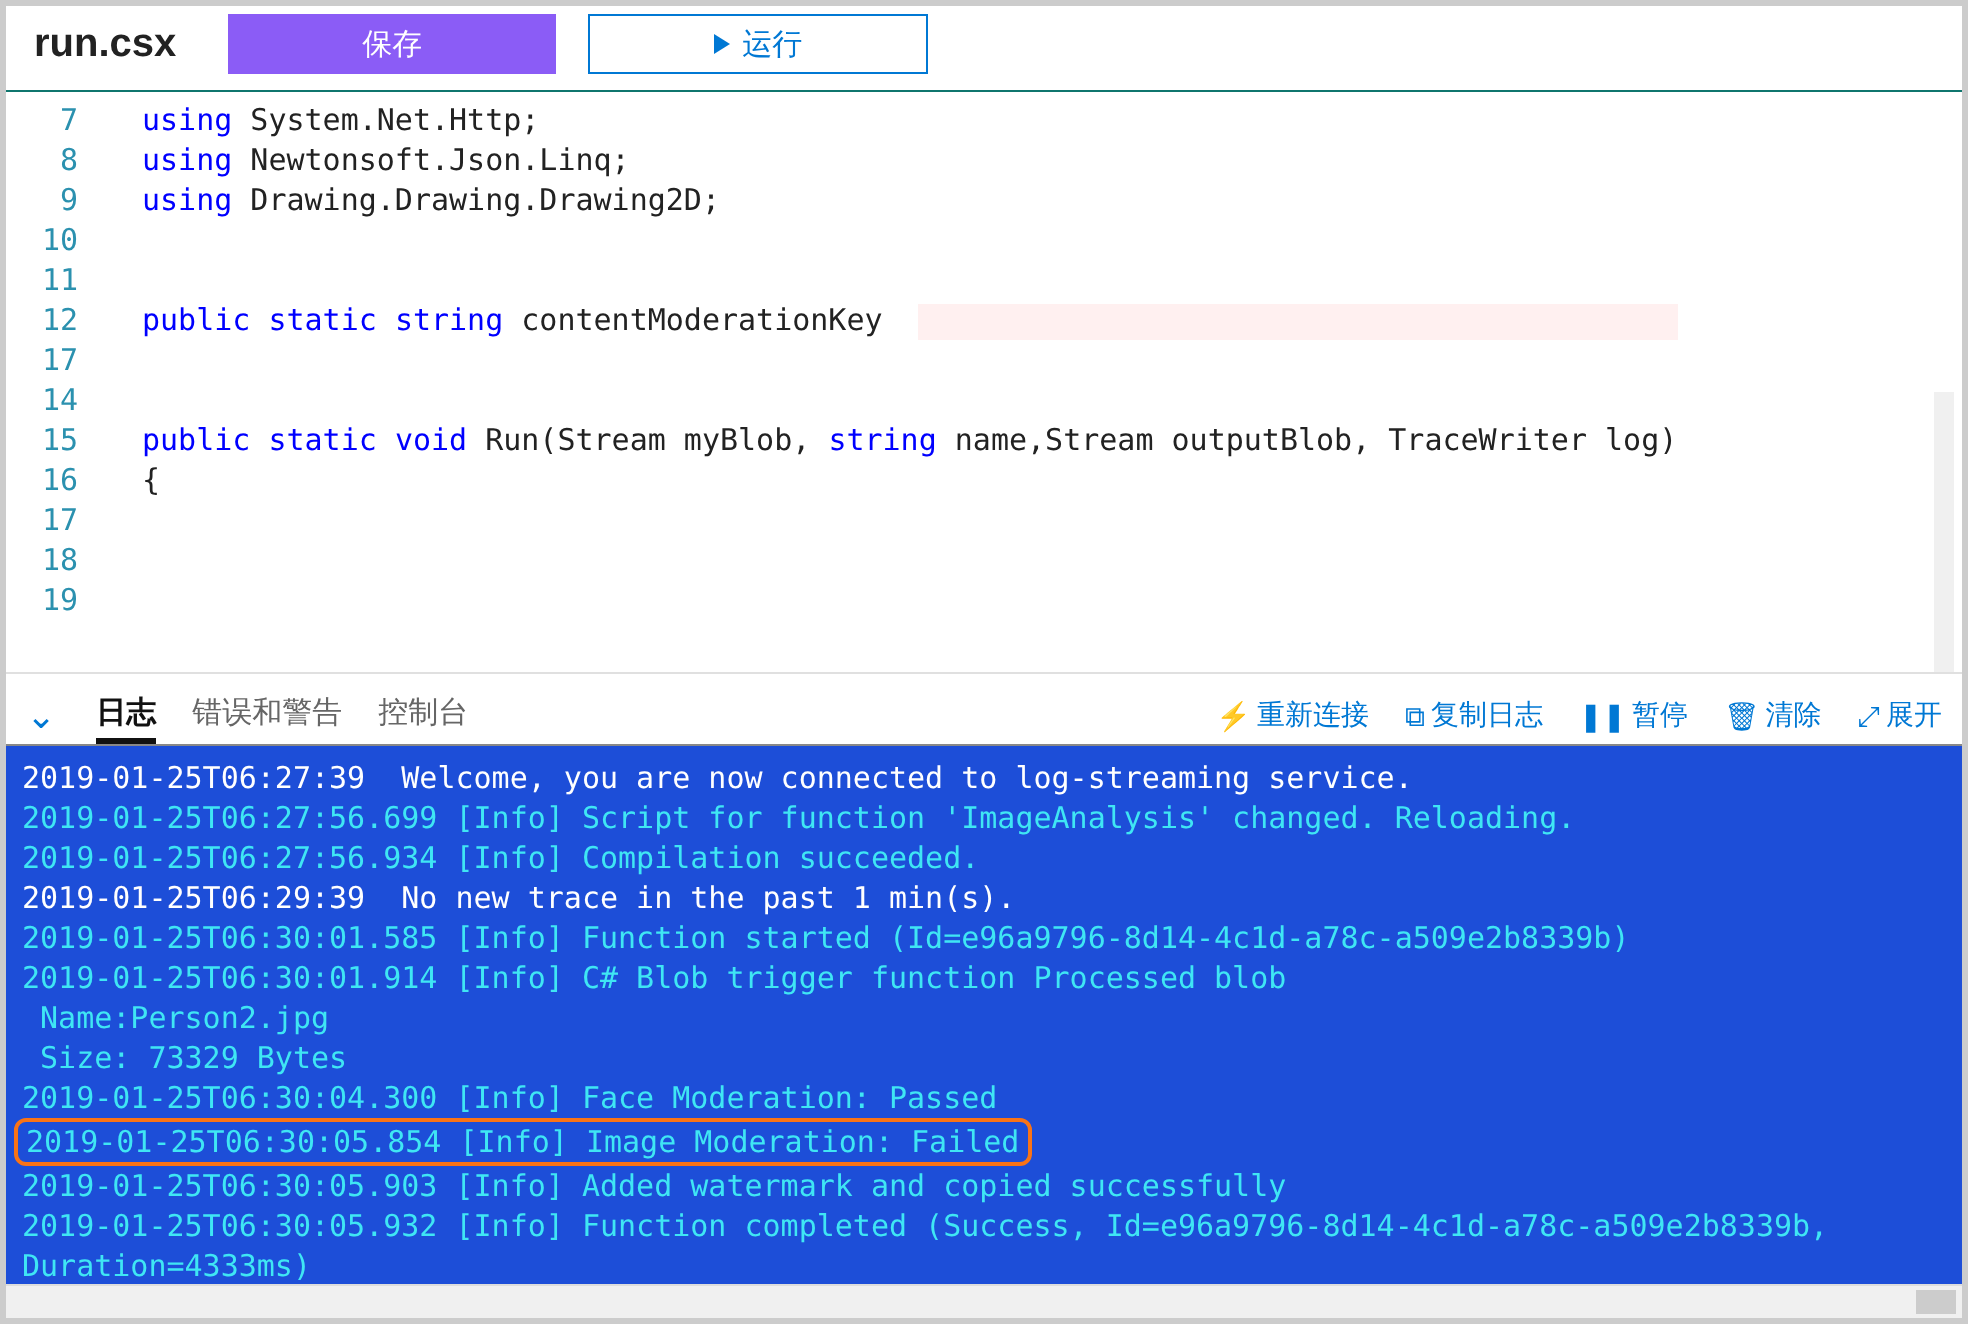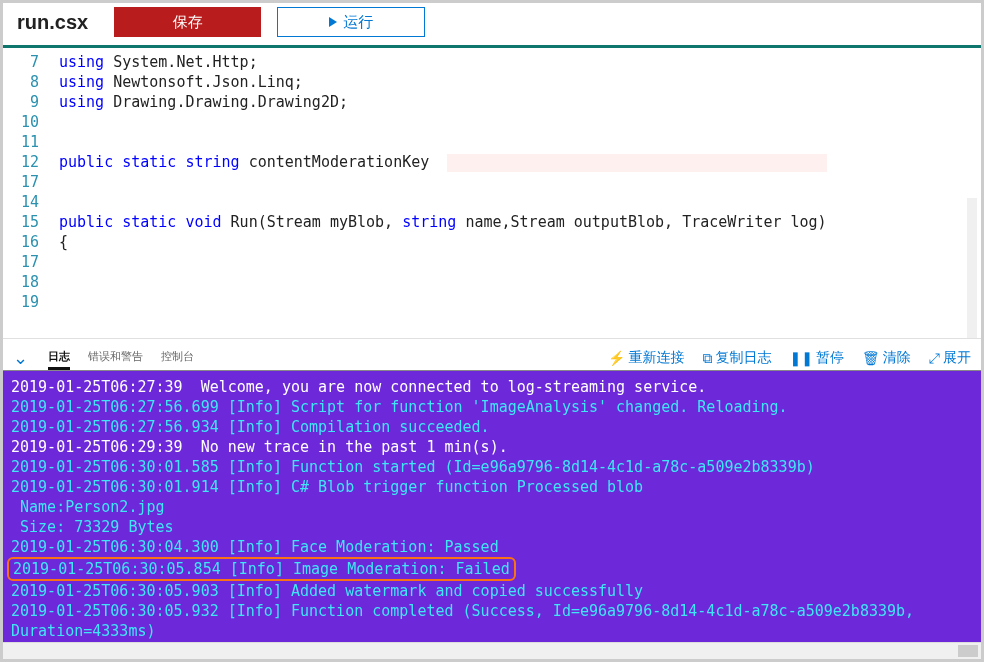--- a/index.html
+++ b/index.html
@@ -15,44 +15,44 @@
     flex-direction: column;
     color: #222;
   }
 
   
   .header {
     display: flex;
     align-items: center;
     padding: 4px 10px 8px 14px;
     gap: 16px;
-    border-bottom: 3px solid #0f766e;
+    border-bottom: 1px solid #0f766e;
   }
   .file-title {
     font-size: 20px;
     font-weight: bold;
     margin-right: 10px;
   }
   .btn {
     height: 30px;
     display: inline-flex;
     align-items: center;
     justify-content: center;
     font-size: 15px;
     cursor: pointer;
     border: 1px solid transparent;
     user-select: none;
   }
   .btn-primary {
-    width: 147px;
-    background: #b91c1c;
+    width: 164px;
+    background: #8b5cf6;
     color: #fff;
   }
   .btn-outline {
-    width: 148px;
+    width: 170px;
     background: #fff;
     border: 1px solid #0078d4;
     color: #0078d4;
     gap: 6px;
   }
   .play-icon {
     width: 0; height: 0;
     border-left: 8px solid #0078d4;
     border-top: 5px solid transparent;
     border-bottom: 5px solid transparent;
@@ -75,21 +75,21 @@
     left: 0; top: 0; bottom: 0;
     width: 46px;
     text-align: right;
     padding-right: 10px;
     color: #2b91af;
     padding-top: 4px;
   }
   .gutter .ln { display: block; height: 20px; }
   .code {
     position: absolute;
-    left: 56px; right: 20px; top: 4px;
+    left: 68px; right: 20px; top: 4px;
   }
   .code .line { height: 20px; white-space: pre; }
   .kw { color: #0000ff; }
   .code-scroll-thumb {
     position: absolute;
     right: 4px;
     top: 150px;
     width: 10px;
     height: 140px;
     background: rgba(0,0,0,0.06);
@@ -109,21 +109,21 @@
     border-top: 1px solid #e0e0e0;
     gap: 18px;
   }
   .chevron {
     color: #0078d4;
     font-size: 18px;
     cursor: pointer;
     padding-right: 2px;
   }
   .tab {
-    font-size: 11px;
+    font-size: 15px;
     color: #666;
     padding: 4px 0 6px 0;
     cursor: pointer;
     position: relative;
   }
   .tab.active {
     color: #111;
     font-weight: 600;
   }
   .tab.active::after {
@@ -140,21 +140,21 @@
     cursor: pointer;
     display: inline-flex;
     align-items: center;
     gap: 3px;
   }
   .icon-sm { font-size: 14px; line-height: 1; }
 
   
   .console {
     flex: 1;
-    background: #6d28d9;
+    background: #1d4ed8;
     color: #fff;
     font-family: Consolas, Menlo, monospace;
     font-size: 15px;
     line-height: 20px;
     padding: 6px 8px;
     border-top: 1px solid #888;
     overflow: hidden;
     position: relative;
     white-space: pre;
   }

